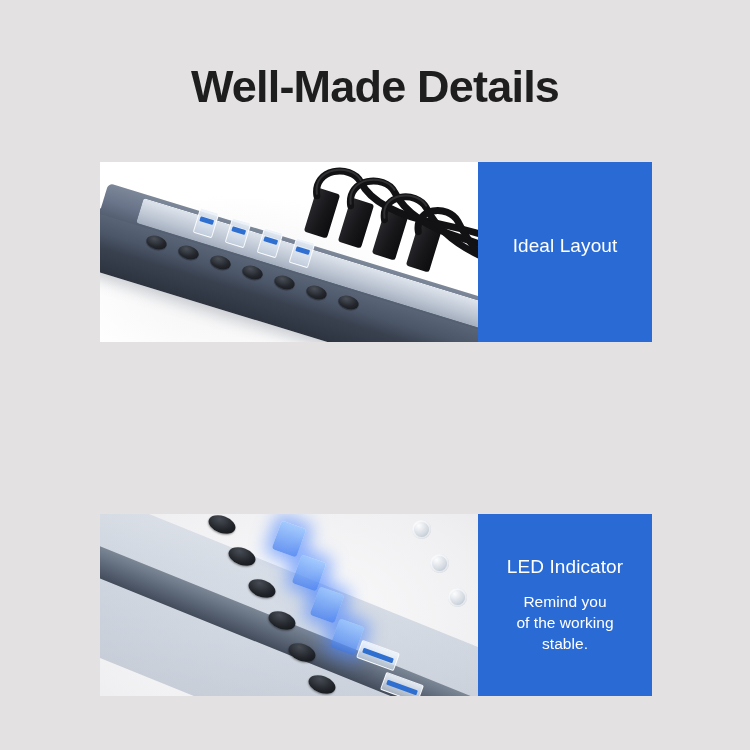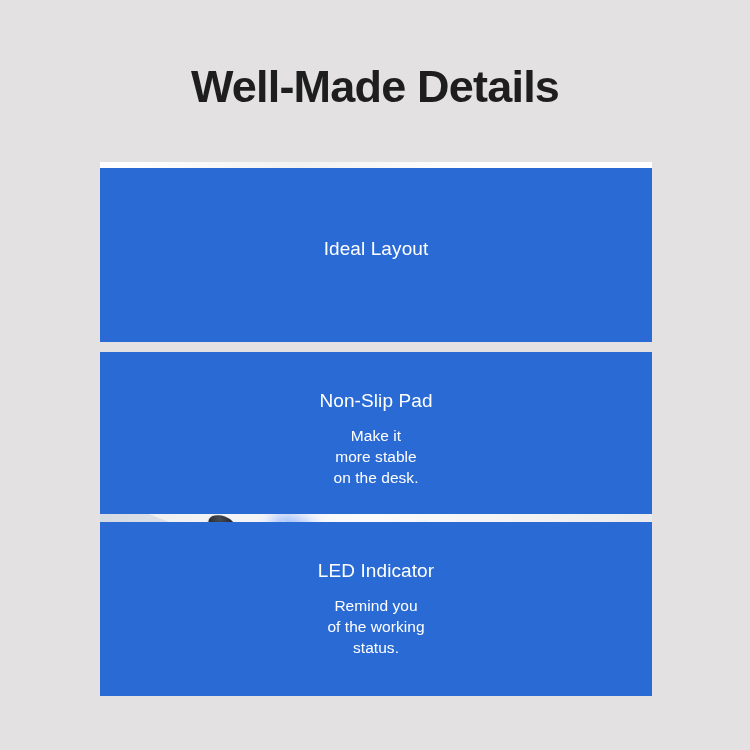--- a/index.html
+++ b/index.html
@@ -39,21 +39,20 @@
   }
 
   
   .panel {
     position: absolute;
     left: 100px;
     width: 552px;
     background: #ffffff;
     display: flex;
     overflow: hidden;
-    flex-direction: column;
   }
   .panel-1 { top: 162px;  height: 180px; }
   .panel-2 { top: 352px;  height: 176px; }
   .panel-3 { top: 514px;  height: 182px; }
 
   .photo {
     position: relative;
     flex: 1 1 auto;
     overflow: hidden;
     background: #fdfdfd;
@@ -347,40 +346,20 @@
 
       </div>
     </div>
 
     <div class="caption">
       <div class="caption-title">Ideal Layout</div>
     </div>
 
   </section>
 
-  <section class="panel panel-2">
-
-    <div class="caption left">
-      <div class="caption-title">Non-Slip Pad</div>
-      <div class="caption-body">Make it
-more stable
-on the desk.</div>
-    </div>
-
-    <div class="photo">
-      <div class="p2-stage">
-        <div class="p2-slab"></div>
-        <div class="p2-front"></div>
-        <div class="p2-strip"></div>
-        <div class="p2-keyhole" style="left:148px; top:78px;"></div>
-        <div class="p2-keyhole" style="left:230px; top:112px;"></div>
-      </div>
-    </div>
-
-  </section>
 
   <section class="panel panel-3">
 
     <div class="photo">
       <div class="p3-stage">
 
         <div class="p3-body"></div>
         <div class="p3-rail"></div>
 
         <div class="p3-btn" style="left:108px; top:2px;"></div>
@@ -401,18 +380,18 @@
 
         <div class="p3-usb" style="left:258px; top:132px;"></div>
         <div class="p3-usb" style="left:282px; top:164px;"></div>
       </div>
     </div>
 
     <div class="caption">
       <div class="caption-title">LED Indicator</div>
       <div class="caption-body">Remind you
 of the working
-status.</div>
+stable.</div>
     </div>
 
   </section>
 
 </div>
 
 </body></html>

